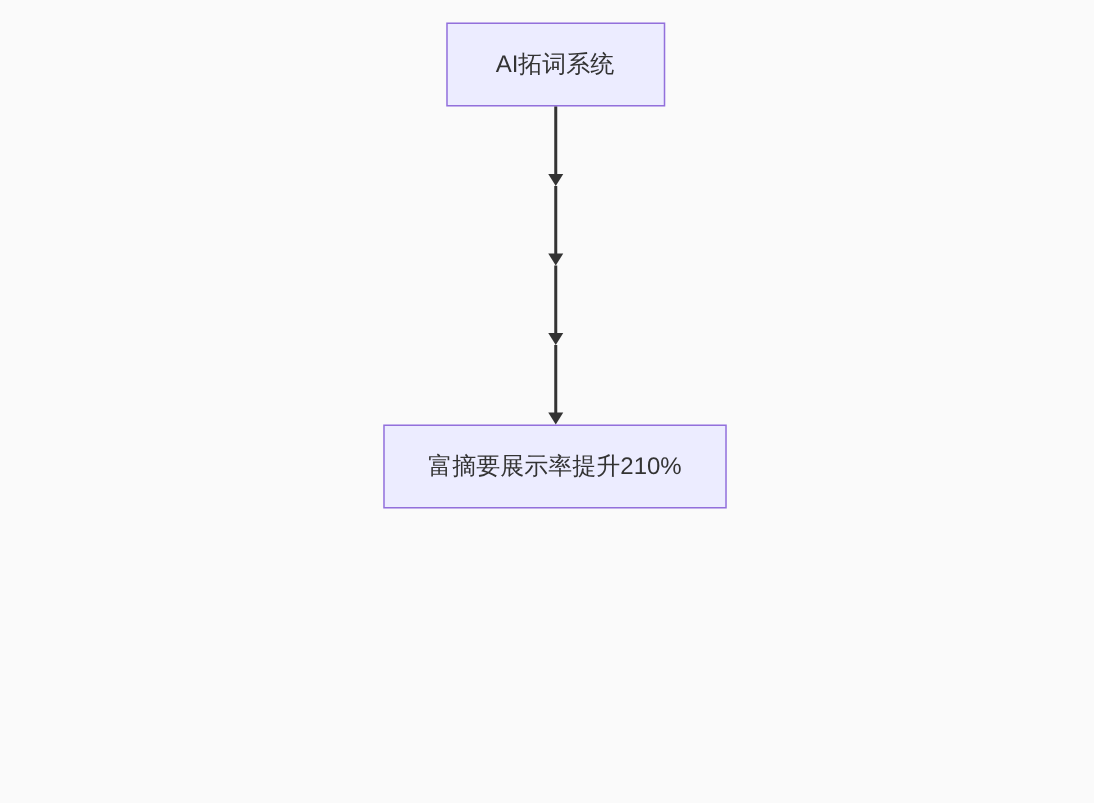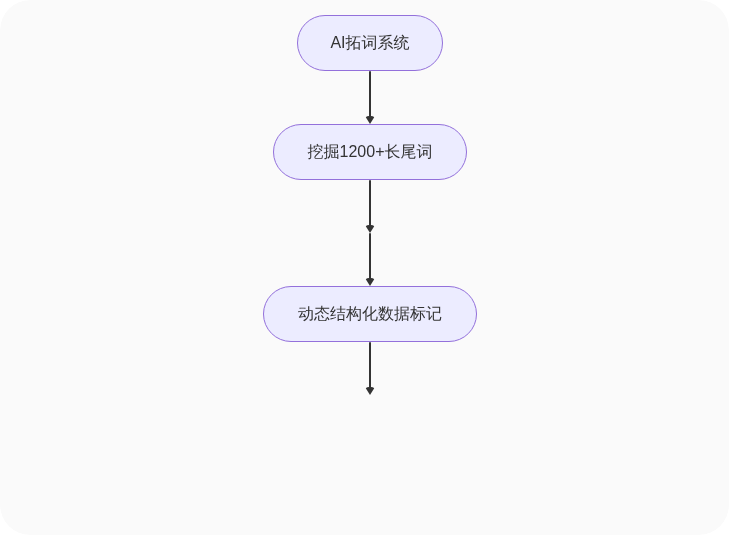--- a/index.html
+++ b/index.html
@@ -1,15 +1,15 @@
 <!DOCTYPE html>
 <html><head>
   <meta charset="utf-8">
   <style>
-    * { margin: 0; padding: 0; box-sizing: border-box; border-radius: 30px; }
+    * { margin: 0; padding: 0; box-sizing: border-box; }
     html, body { background: #ffffff; }
     body {
       font-family: "Liberation Sans", "DejaVu Sans", sans-serif;
     }
     .canvas {
       position: relative;
       width: 729px;
       height: 535px;
       background: #fafafa;
       overflow: hidden;
@@ -74,39 +74,36 @@
 
     <div class="node n1">
       <span>AI拓词系统</span>
     </div>
 
     <div class="arrow">
       <span class="line"></span>
       <span class="head"></span>
     </div>
 
-    <div class="node n2">
-      <span>挖掘1200+长尾词</span>
-    </div>
 
     <div class="arrow">
       <span class="line"></span>
       <span class="head"></span>
     </div>
 
 
     <div class="arrow">
       <span class="line"></span>
       <span class="head"></span>
     </div>
 
-    <div class="node n4">
-      <span>动态结构化数据标记</span>
-    </div>
 
     <div class="arrow">
       <span class="line"></span>
       <span class="head"></span>
     </div>
 
+    <div class="node n5">
+      <span>富摘要展示率提升210%</span>
+    </div>
 
   </div>
 </div>
 
 </body></html>

